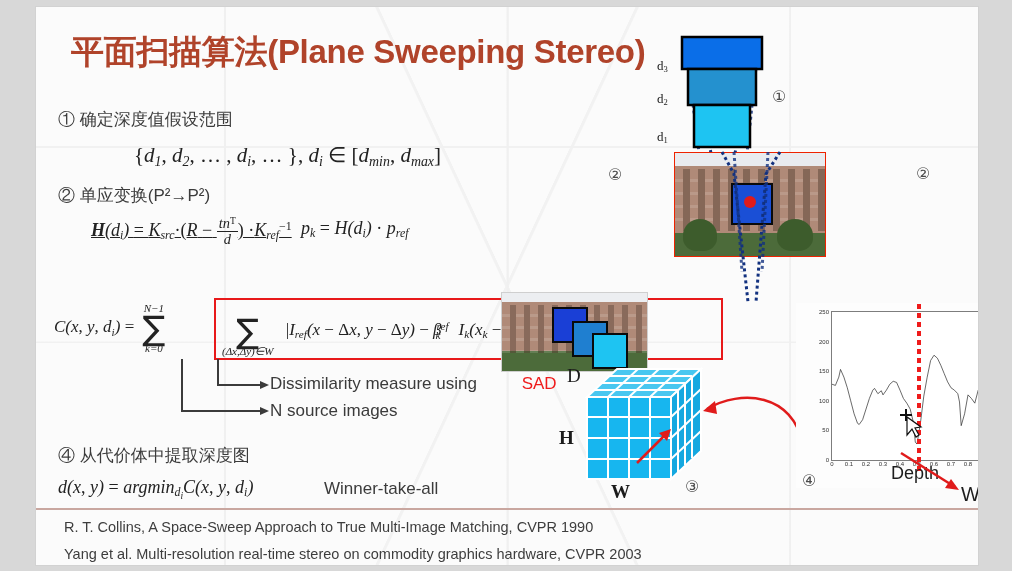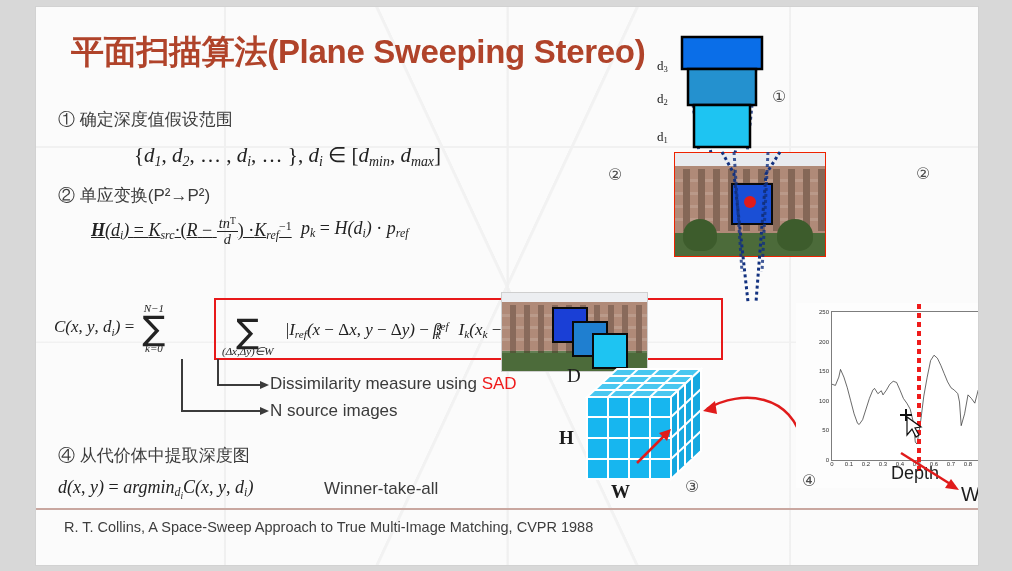--- a/index.html
+++ b/index.html
@@ -31,21 +31,21 @@
   
   .sum{display:inline-block;text-align:center;vertical-align:middle;line-height:1;font-style:normal;}
   .sum .lim{font-size:11px;font-style:italic;display:block;}
   .sum .big{font-size:34px;display:block;font-family:"DejaVu Sans",sans-serif;line-height:.85;}
 
   .frac{display:inline-block;vertical-align:middle;text-align:center;line-height:1.05;font-size:.8em;}
   .frac .num{display:block;border-bottom:1px solid #222;padding:0 2px;}
   .frac .den{display:block;padding:0 2px;}
 
   .redbox{border:2px solid #e8191a;}
-  .sad{color:#ef1b1b;}
+  .sad{color:#ef1b1b;margin-left:40px;}
   .lbl{font-size:17px;color:#3b3b3b;white-space:nowrap;}
 
   .thumb{background:#cfc4bb;border:1px solid #cfcfcf;overflow:hidden;position:relative;}
   .bldg{position:absolute;inset:0;}
   .circnum{font-size:16px;color:#4a4a4a;font-family:"DejaVu Sans",sans-serif;}
 
   .sq{position:absolute;border:2px solid #0a0a0a;}
 
   #rule{left:0;top:501px;width:942px;height:2px;background:#c9a7a0;}
   .cite{font-size:14.5px;color:#3d3d3d;white-space:nowrap;}
@@ -271,15 +271,16 @@
       <path d="M58,37 L44,35 L50,26 Z" fill="#e01b1b"></path>
     </svg>
   </div>
 
   <svg class="abs" style="left:862px;top:400px;width:26px;height:30px;overflow:visible;">
     <path d="M8,2 L8,14 M2,8 L14,8" stroke="#111" stroke-width="2"></path>
     <path d="M9,10 L9,28 L14,22 L18,30 L21,28 L17,21 L23,20 Z" fill="#fff" stroke="#111" stroke-width="1.2"></path>
   </svg>
 
   <div class="abs" id="rule"></div>
-  <div class="abs cite" style="left:28px;top:512px;">R. T. Collins, A Space-Sweep Approach to True Multi-Image Matching, CVPR 1988</div>
+  <div class="abs cite" style="left:28px;top:512px;">R. T. Collins, A Space-Sweep Approach to True Multi-Image Matching, CVPR 1990</div>
+  <div class="abs cite" style="left:28px;top:539px;">Yang et al. Multi-resolution real-time stereo on commodity graphics hardware, CVPR 2003</div>
 
 </div>
 
 </body></html>

